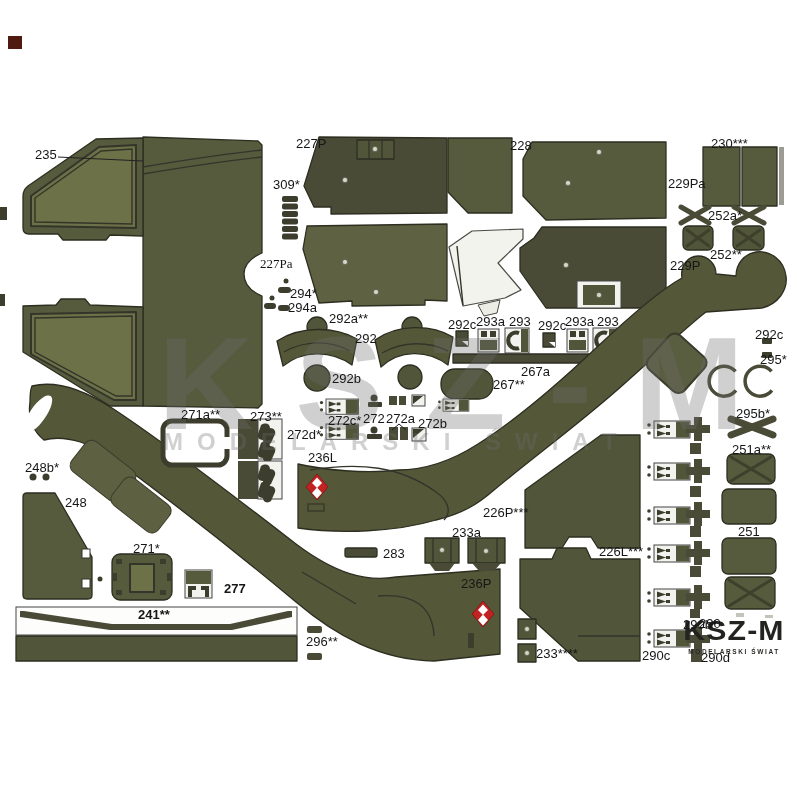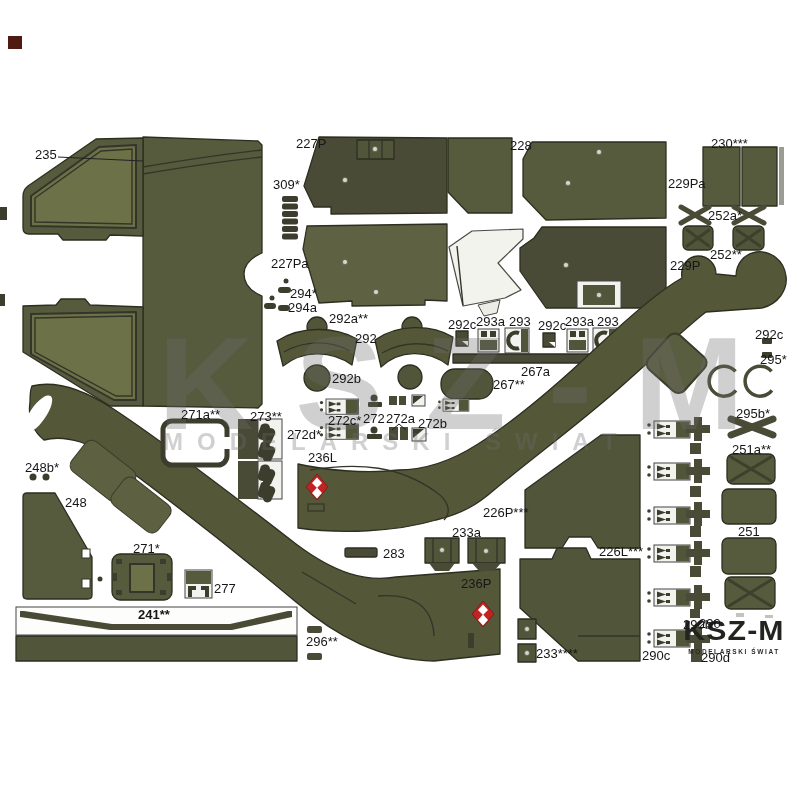--- a/index.html
+++ b/index.html
@@ -375,21 +375,21 @@
     </g>
   </svg>
 
   <div class="watermark">KSZ-M</div>
   <div class="watermark-sub">MODELARSKI ŚWIAT</div>
 
   <div id="labels-layer">
       <div class="part-label" style="left: 35px; top: 147px;">235</div>
       <div class="part-label" style="left: 296px; top: 136px;">227P</div>
       <div class="part-label" style="left: 273px; top: 177px;">309*</div>
-      <div class="part-label" style="left: 271px; top: 256px;">227Pa</div>
+      <div class="part-label" style="left: 260px; top: 256px; font-family: Liberation Serif, serif;">227Pa</div>
       <div class="part-label" style="left: 290px; top: 286px;">294*</div>
       <div class="part-label" style="left: 288px; top: 300px;">294a</div>
       <div class="part-label" style="left: 510px; top: 138px;">228</div>
       <div class="part-label" style="left: 668px; top: 176px;">229Pa</div>
       <div class="part-label" style="left: 670px; top: 258px;">229P</div>
       <div class="part-label" style="left: 711px; top: 136px;">230***</div>
       <div class="part-label" style="left: 708px; top: 208px;">252a*</div>
       <div class="part-label" style="left: 710px; top: 247px;">252**</div>
       <div class="part-label" style="left: 329px; top: 311px;">292a**</div>
       <div class="part-label" style="left: 355px; top: 331px;">292</div>
@@ -409,21 +409,21 @@
       <div class="part-label" style="left: 250px; top: 409px;">273**</div>
       <div class="part-label" style="left: 328px; top: 413px;">272c*</div>
       <div class="part-label" style="left: 287px; top: 427px;">272d*</div>
       <div class="part-label" style="left: 363px; top: 411px;">272</div>
       <div class="part-label" style="left: 386px; top: 411px;">272a</div>
       <div class="part-label" style="left: 418px; top: 416px;">272b</div>
       <div class="part-label" style="left: 308px; top: 450px;">236L</div>
       <div class="part-label" style="left: 25px; top: 460px;">248b*</div>
       <div class="part-label" style="left: 65px; top: 495px;">248</div>
       <div class="part-label" style="left: 133px; top: 541px;">271*</div>
-      <div class="part-label" style="left: 214px; top: 581px;">277</div>
+      <div class="part-label" style="left: 224px; top: 581px; font-weight: bold;">277</div>
       <div class="part-label" style="left: 138px; top: 607px; font-weight: bold;">241**</div>
       <div class="part-label" style="left: 306px; top: 634px;">296**</div>
       <div class="part-label" style="left: 383px; top: 546px;">283</div>
       <div class="part-label" style="left: 452px; top: 525px;">233a</div>
       <div class="part-label" style="left: 461px; top: 576px;">236P</div>
       <div class="part-label" style="left: 536px; top: 646px;">233****</div>
       <div class="part-label" style="left: 483px; top: 505px;">226P***</div>
       <div class="part-label" style="left: 599px; top: 544px;">226L***</div>
       <div class="part-label" style="left: 655px; top: 617px; margin-left: 28px;">290b*</div>
       <div class="part-label" style="left: 699px; top: 616px;">290</div>

